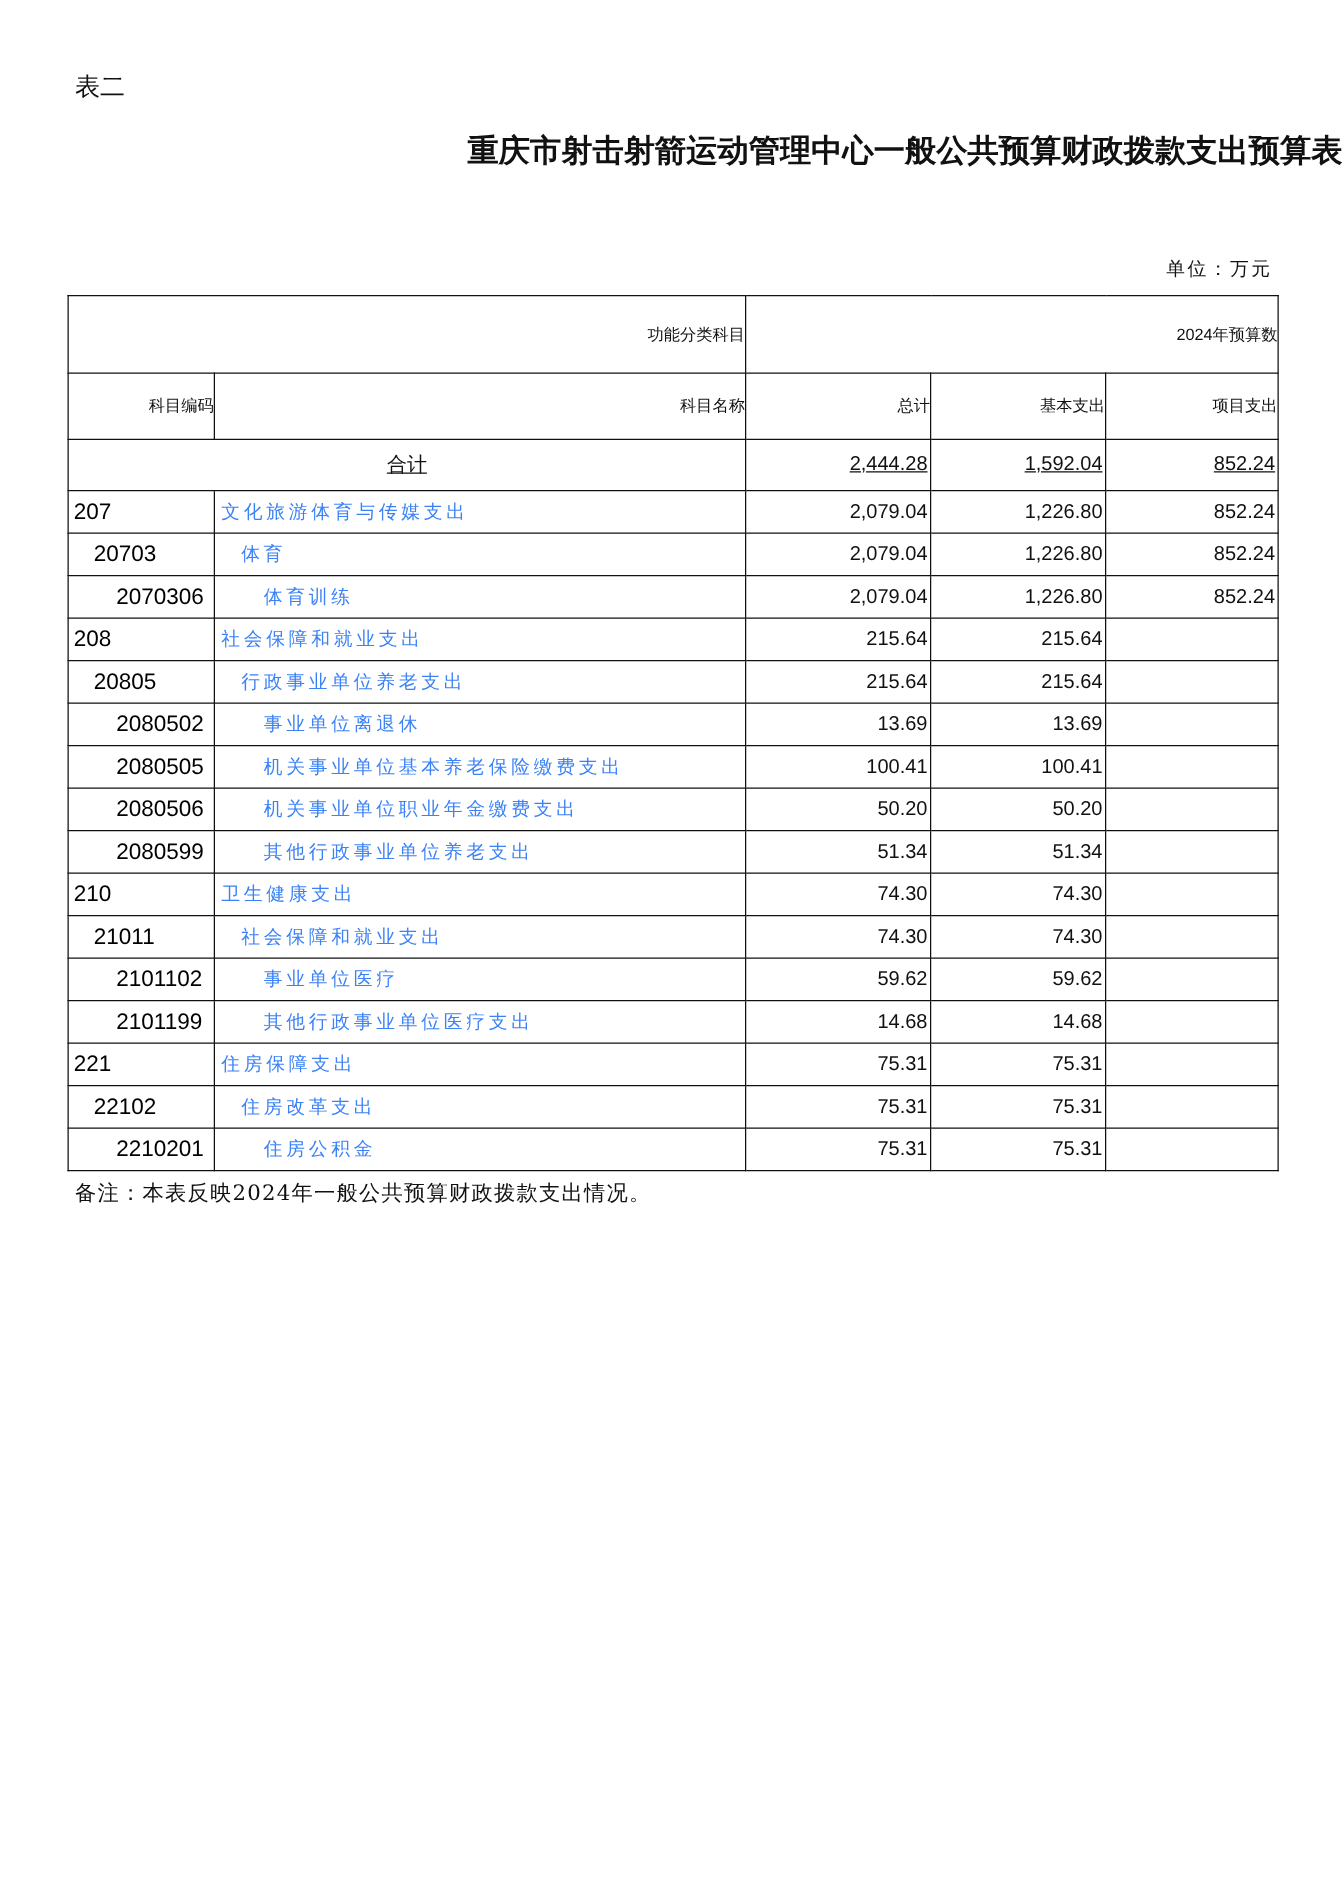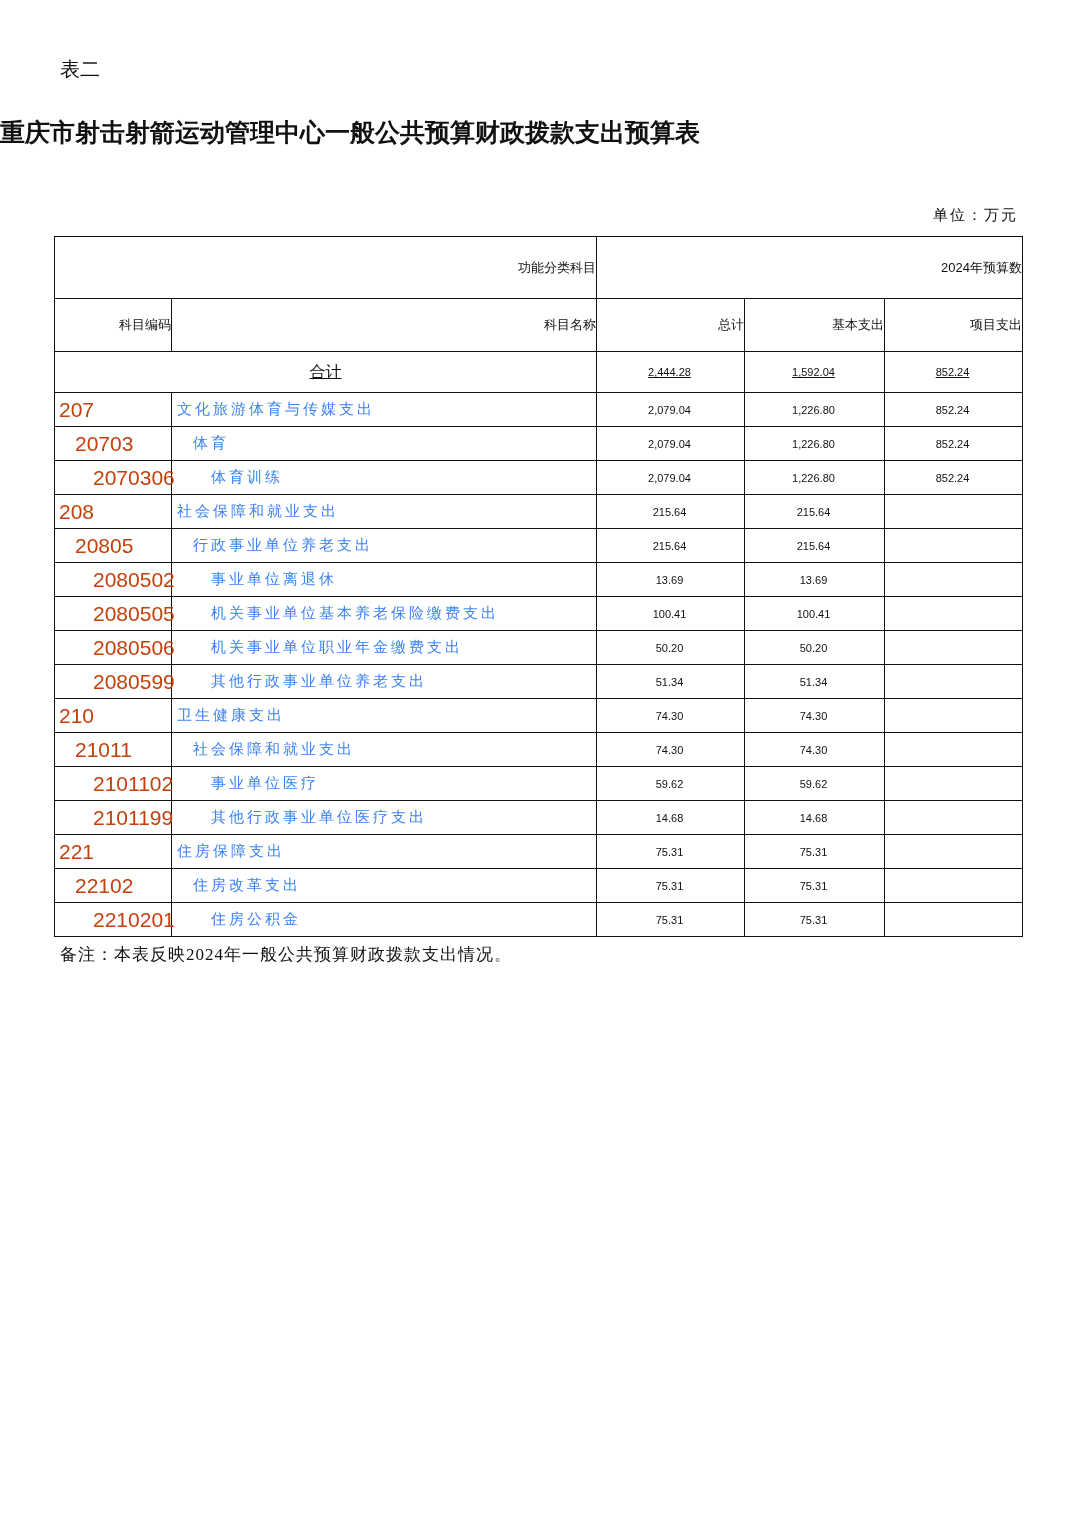--- a/index.html
+++ b/index.html
@@ -1,43 +1,43 @@
 <!DOCTYPE html>
 <html><head>
   <meta charset="utf-8">
   <style>
     html, body { margin: 0; padding: 0; background: #ffffff; }
     body { width: 1074px; height: 1520px; position: relative; overflow: hidden; color: #111; }
     .serif { font-family: "DejaVu Serif", "Liberation Serif", serif; }
     #table-label { position: absolute; left: 60px; top: 56px; font-size: 20px; }
-    #doc-title { position: absolute; left: 0; width: 1074px; top: 116px; text-align: left; font-size: 25px; font-weight: bold; letter-spacing: 0px; }
+    #doc-title { position: absolute; left: 0; width: 1074px; top: 104px; text-align: right; font-size: 25px; font-weight: bold; letter-spacing: 0px; }
     #unit-label { position: absolute; right: 56px; top: 206px; font-size: 15px; letter-spacing: 2px; }
     #budget-table { position: absolute; left: 54px; top: 236px; border-collapse: collapse; table-layout: fixed; width: 968px; }
     #budget-table td, #budget-table th { border: 1.5px solid #111; padding: 0; font-weight: normal; }
     #budget-table col.c1 { width: 117px; }
     #budget-table col.c2 { width: 425px; }
     #budget-table col.c3 { width: 148px; }
     #budget-table col.c4 { width: 140px; }
     #budget-table col.c5 { width: 138px; }
     tr.h1 { height: 62px; }
     tr.h2 { height: 53px; }
     tr.total { height: 41px; text-decoration: underline; }
     tr.row { height: 34px; }
     .hcell { text-align: right; font-size: 13px; font-family: "Liberation Sans", "DejaVu Sans", sans-serif; }
     .total-label { text-align: center; font-size: 16px; font-family: "DejaVu Serif", serif; }
-    .num { text-align: center; font-size: 11px; font-family: "Liberation Sans", "DejaVu Sans", sans-serif; padding-right: 2px !important; }
-    .code { font-size: 21px; font-family: "Liberation Sans", "DejaVu Sans", sans-serif; color: #c2410c; }
+    .num { text-align: right; font-size: 16px; font-family: "Liberation Sans", "DejaVu Sans", sans-serif; padding-right: 2px !important; }
+    .code { font-size: 18px; font-family: "Liberation Sans", "DejaVu Sans", sans-serif; color: #000000; }
     .name { font-size: 15px; font-family: "DejaVu Serif", serif; letter-spacing: 3px; color: #3b82f6; }
     .lvl0.code { padding-left: 4px !important; }
     .lvl1.code { padding-left: 20px !important; }
     .lvl2.code { padding-left: 38px !important; }
     .lvl0.name { padding-left: 5px !important; }
     .lvl1.name { padding-left: 21px !important; }
     .lvl2.name { padding-left: 39px !important; }
-    #remark { position: absolute; left: 60px; top: 943px; font-size: 17px; letter-spacing: 1px; font-family: Liberation Serif, serif; }
+    #remark { position: absolute; left: 60px; top: 943px; font-size: 17px; letter-spacing: 1px; }
   </style>
 </head>
 <body>
 
 <div id="table-label" class="serif">表二</div>
 <div id="doc-title" class="serif">重庆市射击射箭运动管理中心一般公共预算财政拨款支出预算表</div>
 <div id="unit-label" class="serif">单位：万元</div>
 
 <table id="budget-table">
   <colgroup>

